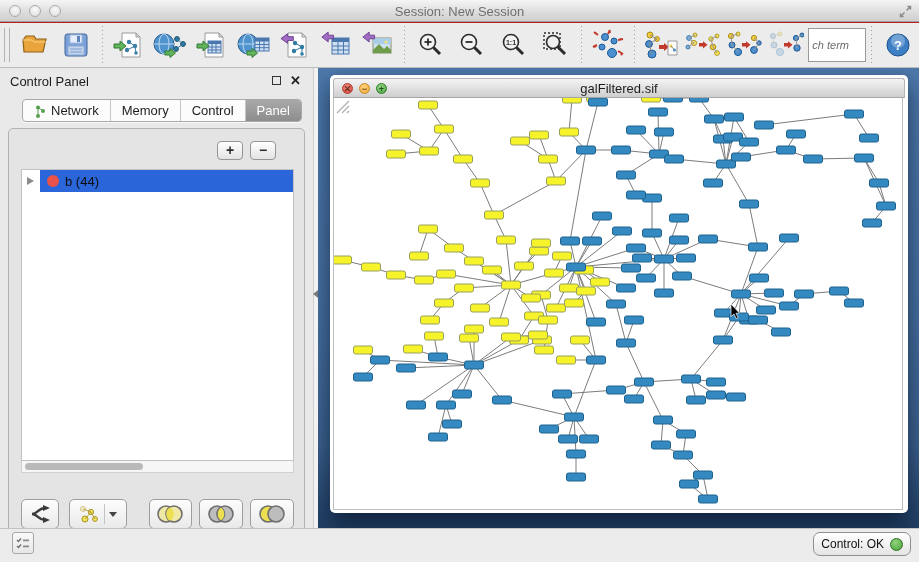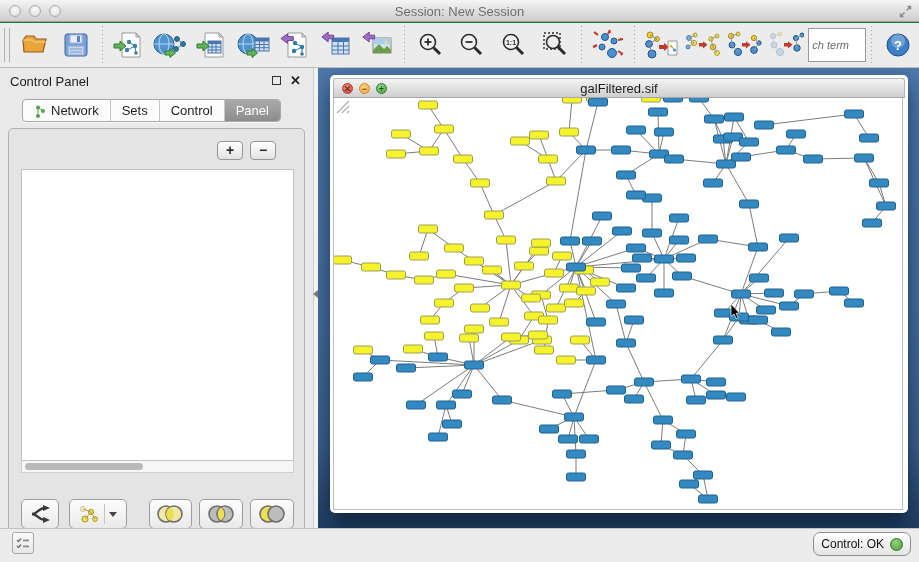--- a/index.html
+++ b/index.html
@@ -1,17 +1,17 @@
 <!DOCTYPE html>
 <html><head>
 <meta charset="utf-8">
 <style>
   * { margin:0; padding:0; box-sizing:border-box; }
   html,body { width:919px; height:562px; font-family:"Liberation Sans", sans-serif; background:#ececec; overflow:hidden; }
-  .app { position:relative; width:919px; height:562px; background:#15803d; }
+  .app { position:relative; width:919px; height:562px; background:#b91c1c; }
 
   
   .titlebar { position:absolute; left:0; top:0; width:919px; height:22px;
     background:linear-gradient(180deg,#f5f5f5 0%,#dcdcdc 60%,#cfcfcf 100%);
     border-bottom:1px solid #9f9f9f; }
   .traffic { position:absolute; top:5px; width:12px; height:12px; border-radius:50%;
     border:1px solid #ababab; background:radial-gradient(circle at 50% 35%,#fbfbfb,#d9d9d9); }
   .t1{left:9px;} .t2{left:29px;} .t3{left:49px;}
   .win-title { position:absolute; left:0; right:0; top:4px; text-align:center; font-size:13px; color:#6f6f6f; }
   .fullscreen { position:absolute; right:7px; top:5px; width:13px; height:13px; }
@@ -357,37 +357,43 @@
       <div class="tab">
         <svg width="12" height="14" viewBox="0 0 12 14" style="margin-top:2px;">
           <circle cx="4" cy="2.5" r="2" fill="#57a14e"></circle>
             <circle cx="9" cy="6" r="2" fill="#57a14e"></circle>
           <circle cx="4" cy="11" r="2" fill="#57a14e"></circle>
           <path d="M4 2.5 L9 6 M4 2.5 L4 11" stroke="#57a14e" fill="none"></path>
         </svg>
         <span>Network</span>
       </div>
       <div class="tab">
-          <span>Sets</span>
+          <span>Memory</span>
         </div>
       <div class="tab">
           <span>Control</span>
         </div>
       <div class="tab active">
           <span>Panel</span>
         </div>
     </div>
 
     <div class="cp-box">
       <div class="pm-row">
         <div class="pmbtn">+</div>
         <div class="pmbtn">−</div>
       </div>
 
       <div class="setlist">
+        <div class="setrow selected">
+          <div class="hl"></div>
+          <div class="tri"></div>
+          <div class="reddot"></div>
+          <div class="setlabel">b (44)</div>
+        </div>
       </div>
       <div class="hscroll">
         <div class="hthumb"></div>
       </div>
 
       <div class="setbtns">
         <div class="sbtn b-fork">
           <svg width="22" height="20" viewBox="0 0 22 20">
             <path d="M3 10 C9 10 9 4 16 4 M3 10 C9 10 9 16 16 16" stroke="#3a3a3a" stroke-width="2.4" fill="none"></path>
             <path d="M14 1 l7 3 -7 3 z M14 13 l7 3 -7 3 z" fill="#3a3a3a"></path>

